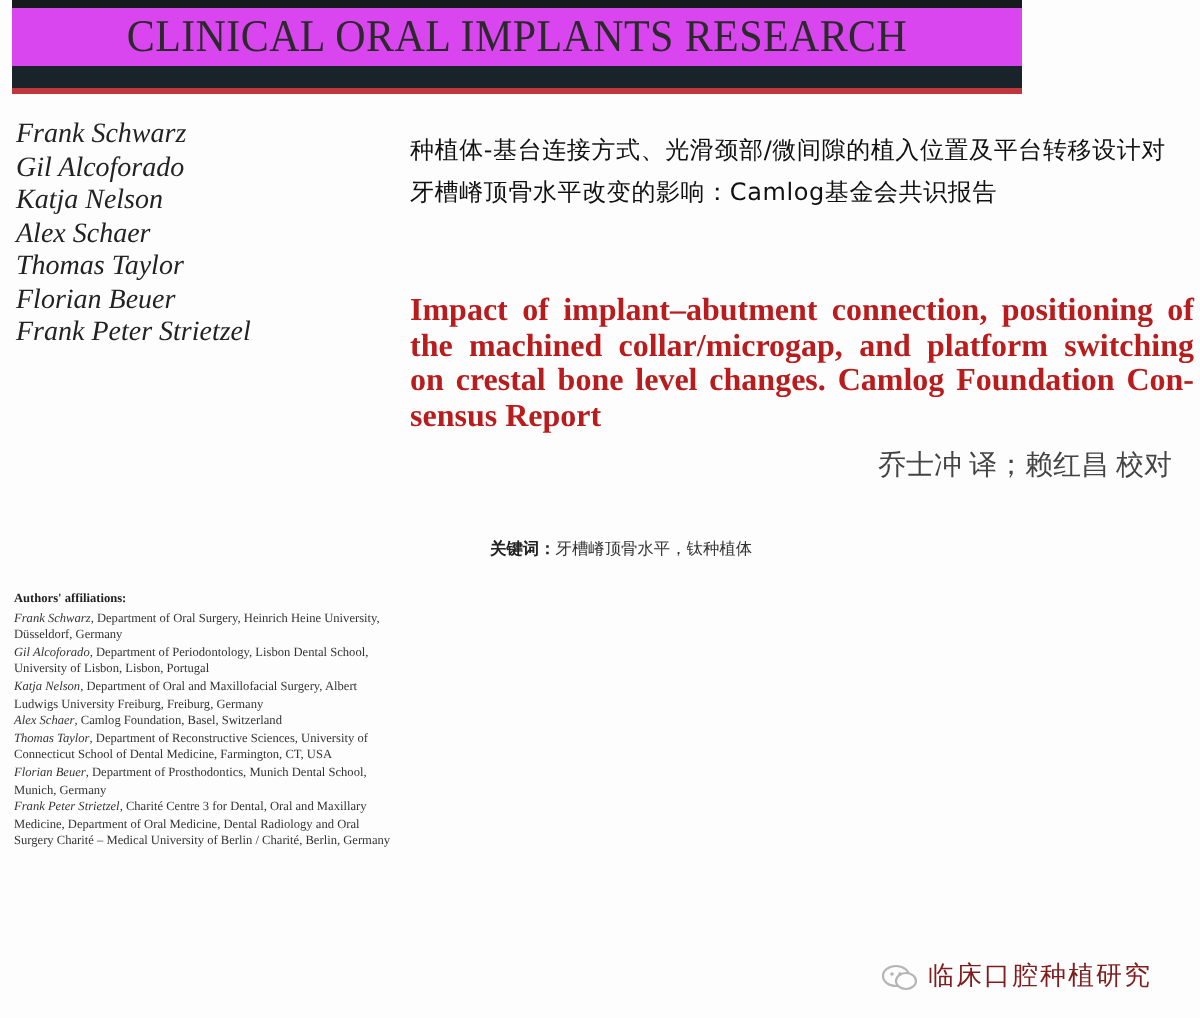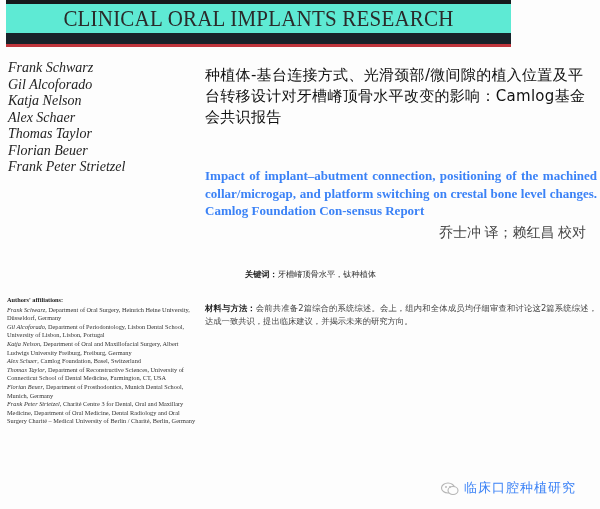--- a/index.html
+++ b/index.html
@@ -1,47 +1,47 @@
 <!DOCTYPE html>
 <html><head>
   <meta charset="utf-8">
   <style>
     * { margin: 0; padding: 0; box-sizing: border-box; }
     html, body { width: 600px; height: 509px; background: #fdfdfd; overflow: hidden; }
     body { position: relative; font-family: "DejaVu Serif", serif; color: #1a1a1a; }
 
     .top-bar { position: absolute; left: 6px; top: 0; width: 505px; height: 4px; background: #151a1c; }
-    .masthead { position: absolute; left: 6px; top: 4px; width: 505px; height: 29px; background: #5eead4;
+    .masthead { position: absolute; left: 6px; top: 4px; width: 505px; height: 29px; background: #d946ef;
       display: flex; align-items: center; justify-content: center; text-align: center; }
     .masthead span { font-family: "Liberation Serif", serif; font-size: 21px; letter-spacing: 0.2px; color: #2a2a2a; transform: scaleY(1.08); }
     .dark-band { position: absolute; left: 6px; top: 33px; width: 505px; height: 11px; background: #18232a; }
     .red-band { position: absolute; left: 6px; top: 44px; width: 505px; height: 3px; background: #c0363d; }
 
     .authors { position: absolute; left: 8px; top: 60px; width: 190px; }
     .authors div { font-family: "Liberation Serif", serif; font-style: italic; font-size: 14px; line-height: 16.5px; color: #222; }
 
     .affil { position: absolute; left: 7px; top: 296px; width: 190px; font-family: "Liberation Serif", serif; font-size: 6.3px; line-height: 8.6px; color: #333; }
     .affil .hd { font-weight: bold; color: #222; margin-bottom: 1px; }
     .affil i { font-style: italic; }
 
-    .cn-title { position: absolute; left: 205px; top: 65px; width: 390px; font-family: "DejaVu Sans", sans-serif; font-size: 15px; line-height: 21px; color: #111; letter-spacing: 0.3px; }
-    .en-title { position: absolute; left: 205px; top: 147px; width: 392px; font-family: "Liberation Serif", serif; font-weight: bold; font-size: 13px; line-height: 17.6px; color: #3b82f6; text-align: justify; margin-top: 20px; }
+    .cn-title { position: absolute; left: 205px; top: 65px; width: 390px; font-family: "DejaVu Sans", sans-serif; font-size: 12px; line-height: 21px; color: #111; letter-spacing: 0.3px; }
+    .en-title { position: absolute; left: 205px; top: 147px; width: 392px; font-family: "Liberation Serif", serif; font-weight: bold; font-size: 16px; line-height: 17.6px; color: #b91c1c; text-align: justify; }
     .translator { position: absolute; right: 14px; top: 224px; font-family: Liberation Serif, serif; font-size: 14px; color: #444; }
 
     .keywords { position: absolute; left: 205px; top: 269px; font-family: "DejaVu Sans", sans-serif; font-size: 8.2px; color: #333; margin-left: 40px; }
     .keywords b { font-weight: bold; color: #222; }
 
     .abstract { position: absolute; left: 205px; top: 302px; width: 392px; font-family: "DejaVu Sans", sans-serif; font-size: 8.3px; line-height: 13.3px; color: #444; }
     .abstract .ah { font-size: 9.5px; color: #222; margin-bottom: 0px; }
     .abstract b { font-weight: bold; color: #222; }
     .abstract p { text-align: justify; }
 
     .watermark { position: absolute; left: 440px; top: 479px; display: flex; align-items: center; gap: 4px; }
     .watermark .wm-icon { width: 20px; height: 14px; position: relative; }
-    .watermark .wm-text { font-family: "DejaVu Sans", sans-serif; font-size: 13px; color: #3b82f6; letter-spacing: 1px; white-space: nowrap; }
+    .watermark .wm-text { font-family: "DejaVu Sans", sans-serif; font-size: 13px; color: #7f1d1d; letter-spacing: 1px; white-space: nowrap; }
   </style>
 </head>
 <body>
 
 <div class="top-bar"></div>
 <div class="masthead">
   <span>CLINICAL ORAL IMPLANTS RESEARCH</span>
 </div>
 <div class="dark-band"></div>
 <div class="red-band"></div>
@@ -69,21 +69,20 @@
 
 <div class="cn-title">种植体-基台连接方式、光滑颈部/微间隙的植入位置及平台转移设计对牙槽嵴顶骨水平改变的影响：Camlog基金会共识报告</div>
 <div class="en-title">Impact of implant–abutment connection, positioning of the machined collar/microgap, and platform switching on crestal bone level changes. Camlog Foundation Con-sensus Report</div>
 <div class="translator">乔士冲 译；赖红昌 校对</div>
 
 <div class="keywords">
   <b>关键词：</b><span>牙槽嵴顶骨水平，钛种植体</span>
 </div>
 
 <div class="abstract">
-  <p><b>材料与方法：</b><span>会前共准备2篇综合的系统综述。会上，组内和全体成员均仔细审查和讨论这2篇系统综述，达成一致共识，提出临床建议，并揭示未来的研究方向。</span></p>
 </div>
 
 <div class="watermark">
   <span class="wm-icon">
     <svg width="20" height="14" viewBox="0 0 20 14">
       <ellipse cx="8" cy="6" rx="6.5" ry="5" fill="none" stroke="#b5b5b5" stroke-width="1.1"></ellipse>
       <ellipse cx="13" cy="8.5" rx="5" ry="4" fill="#fdfdfd" stroke="#b5b5b5" stroke-width="1.1"></ellipse>
       <circle cx="6" cy="5" r="0.9" fill="#b5b5b5"></circle>
       <circle cx="10" cy="5" r="0.9" fill="#b5b5b5"></circle>
     </svg>

